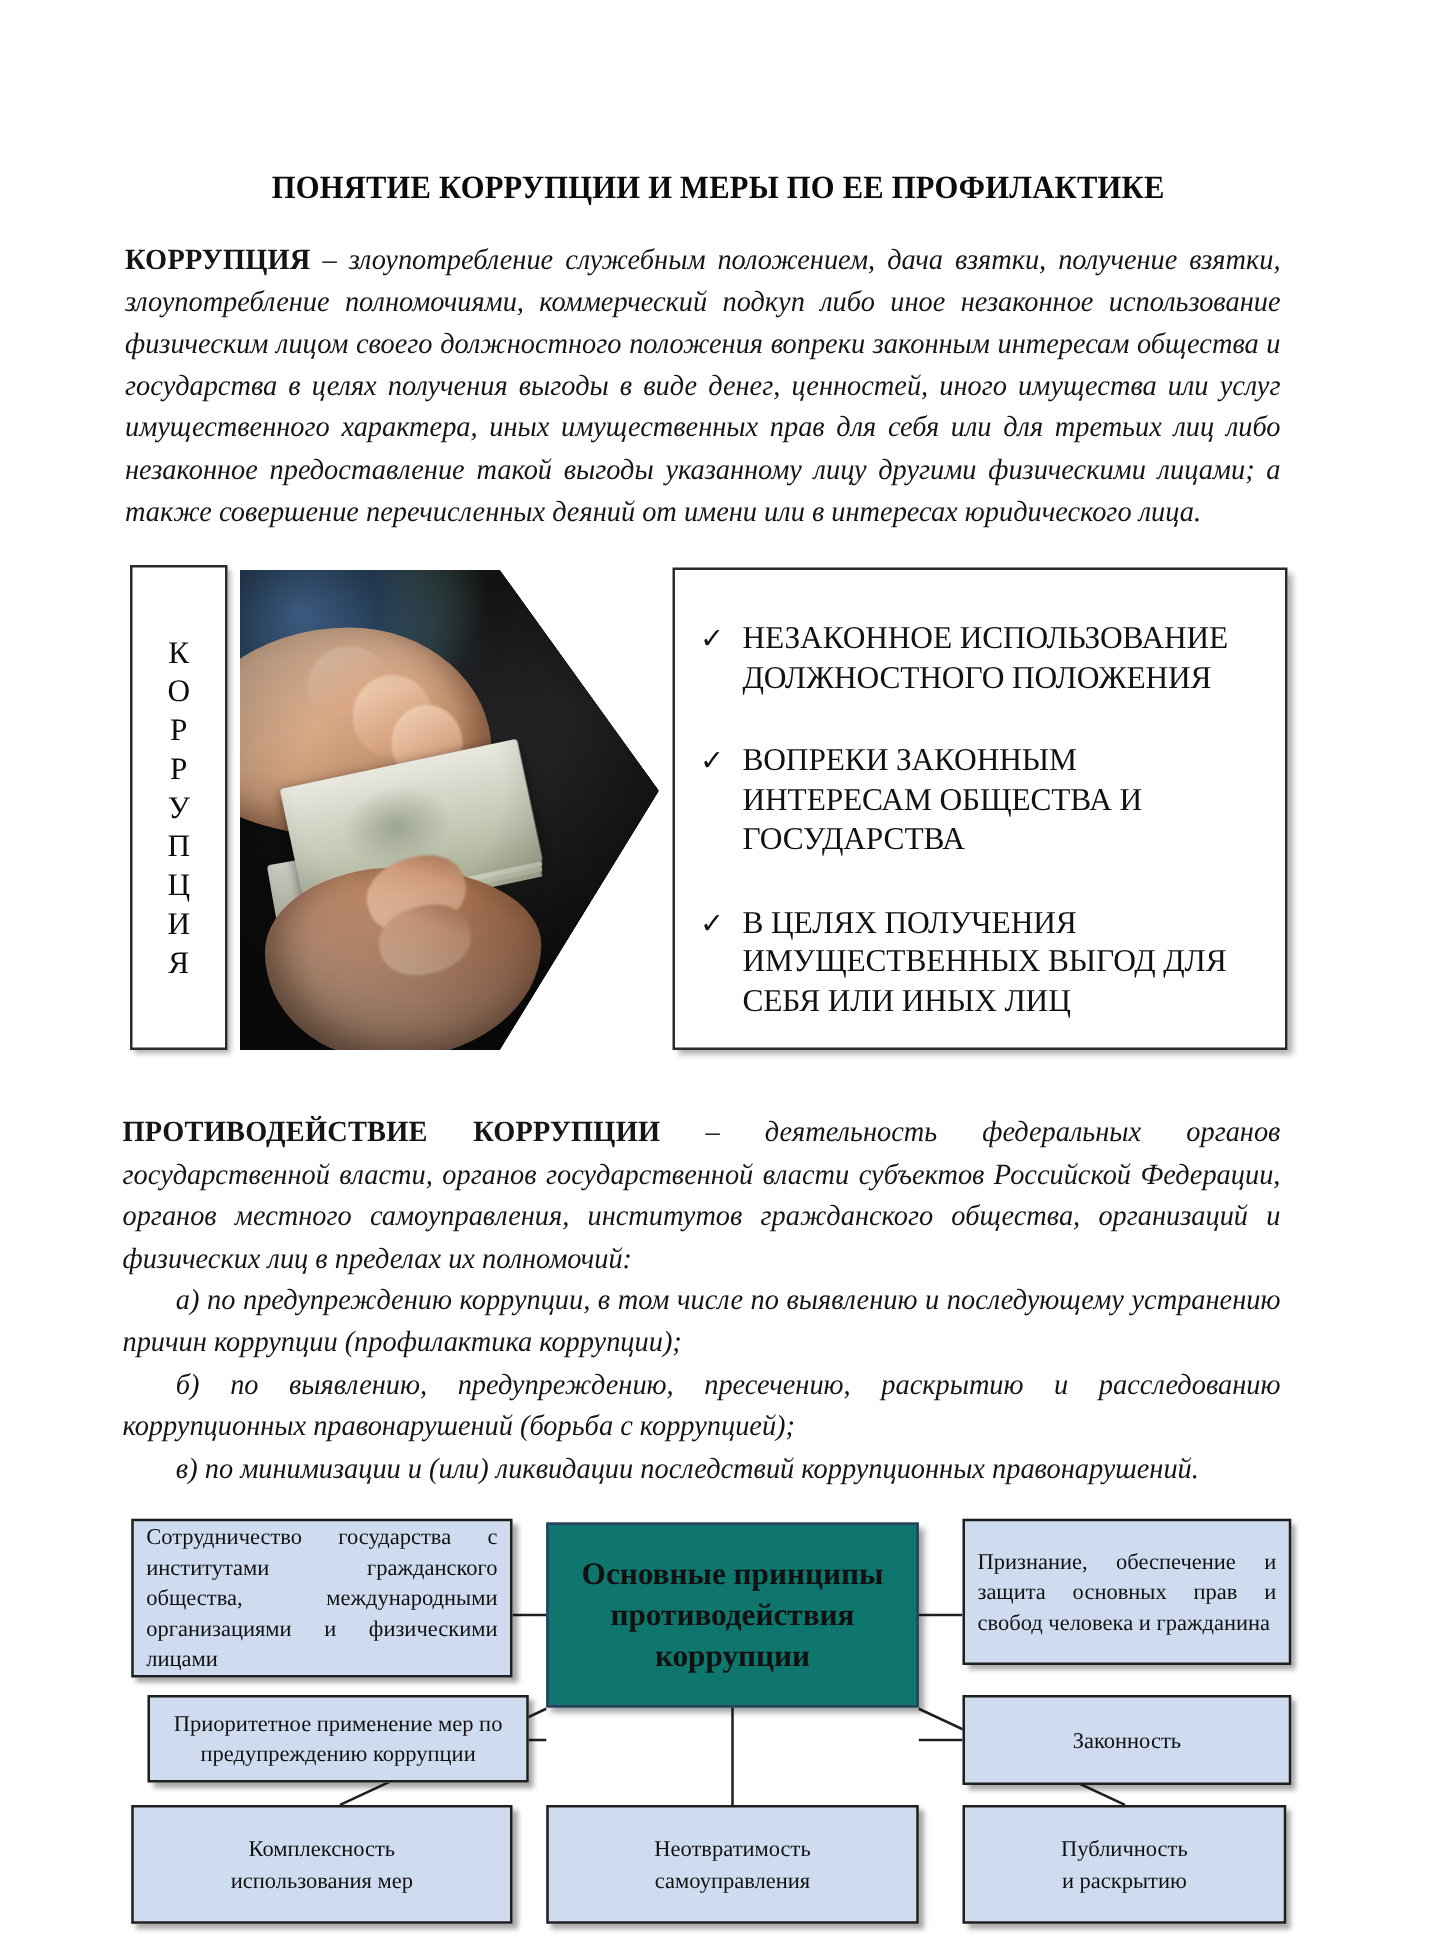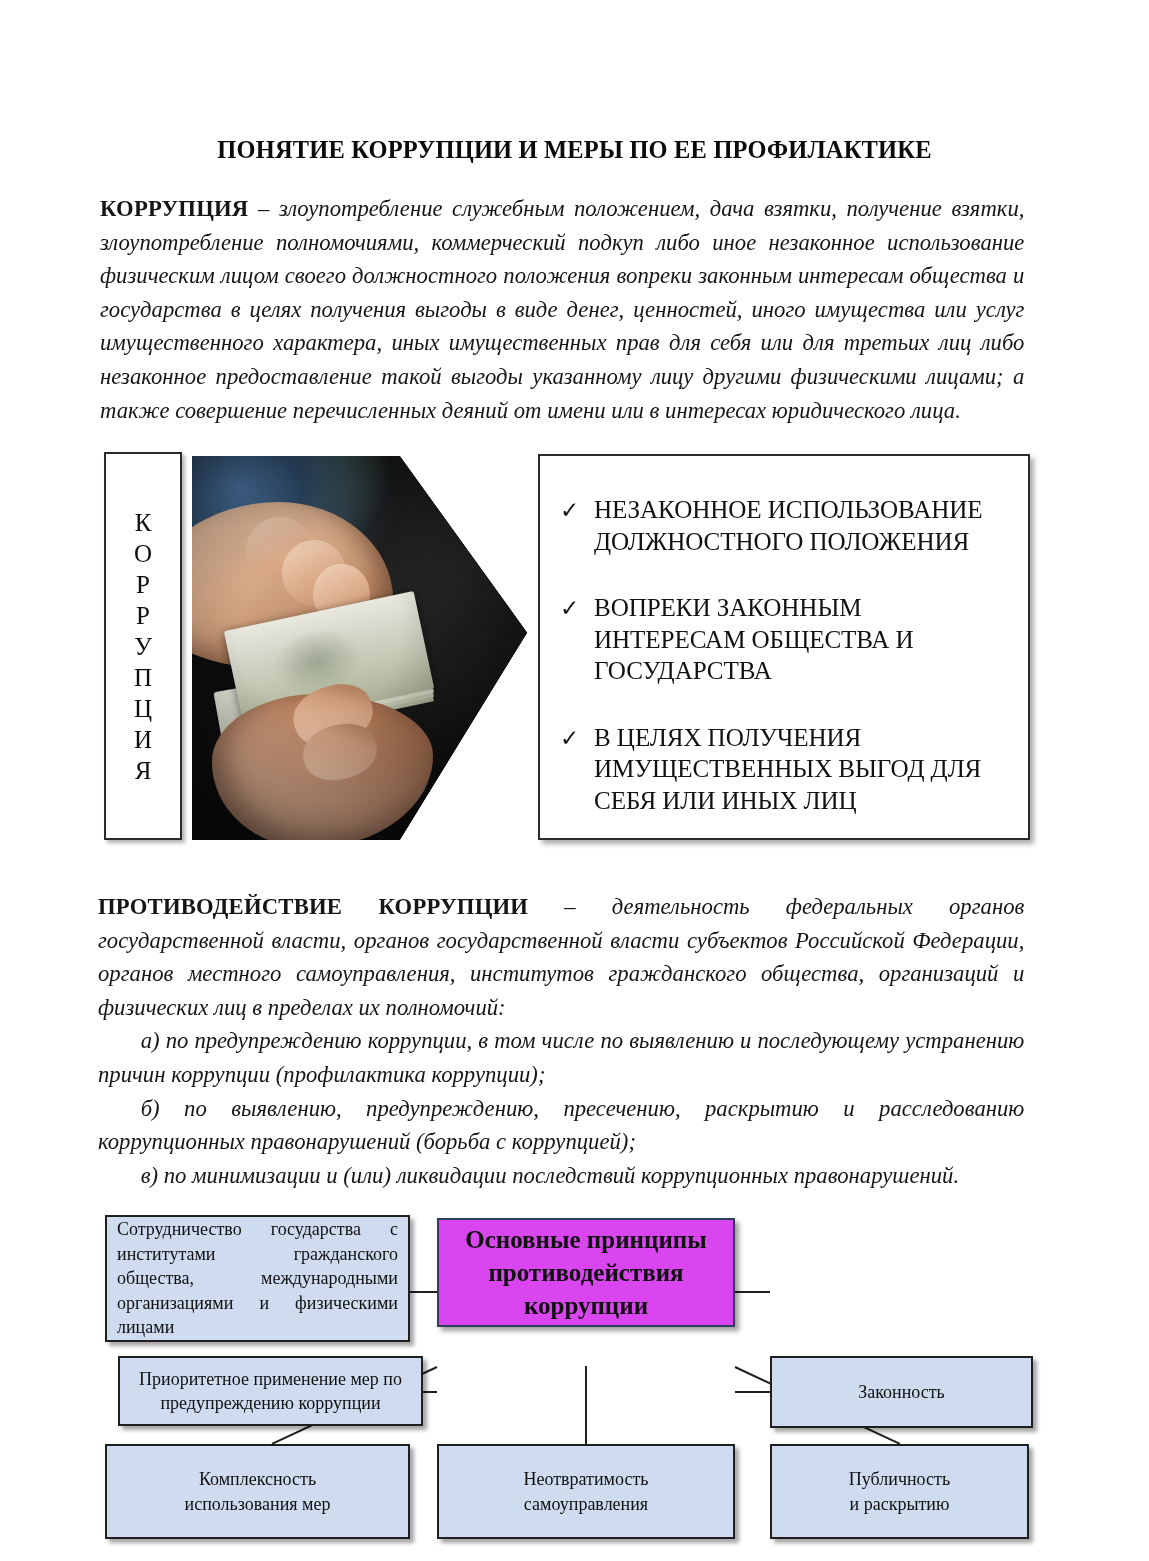--- a/index.html
+++ b/index.html
@@ -266,22 +266,22 @@
     align-items: center;
     justify-content: center;
     padding: 6px 10px;
   }
   .dbox .inner { width: 100%; }
   .dbox.justify .inner { text-align: justify; text-justify: inter-word; }
   .dbox.justify .inner > span { display: block; }
   .dbox.center .inner { text-align: center; }
 
   #dbox-center {
-    left: 437px; top: 10px; width: 298px; height: 109px;
-    background: #d946ef;
+    left: 437px; top: 10px; width: 298px; height: 148px;
+    background: #0f766e;
     border-color: #2c3f5c;
     font-weight: bold;
     font-size: 25px;
     line-height: 33px;
     box-shadow: 4px 4px 5px rgba(0,0,0,0.38);
   }
   #dbox-tl { left: 105px; top: 7px;  width: 305px; height: 127px; }
   #dbox-tr { left: 770px; top: 7px;  width: 263px; height: 117px; }
   #dbox-ml { left: 118px; top: 148px; width: 305px; height: 70px; }
   #dbox-mr { left: 770px; top: 148px; width: 263px; height: 72px; }
@@ -377,20 +377,25 @@
     <div class="dbox justify" id="dbox-tl">
       <span class="inner">
           <span>Сотрудничество государства с институтами гражданского общества, международными организациями и физическими лицами</span>
         </span>
     </div>
 
     <div class="dbox center" id="dbox-center">
       <span class="inner"><span>Основные принципы противодействия коррупции</span></span>
     </div>
 
+    <div class="dbox justify" id="dbox-tr">
+      <span class="inner">
+          <span>Признание, обеспечение и защита основных прав и свобод человека и гражданина</span>
+        </span>
+    </div>
 
     <div class="dbox center" id="dbox-ml">
       <span class="inner"><span>Приоритетное применение мер по предупреждению коррупции</span></span>
     </div>
 
     <div class="dbox center" id="dbox-bl">
       <span class="inner">
         <span>Комплексность</span><br>
         <span>использования мер</span>
       </span>

